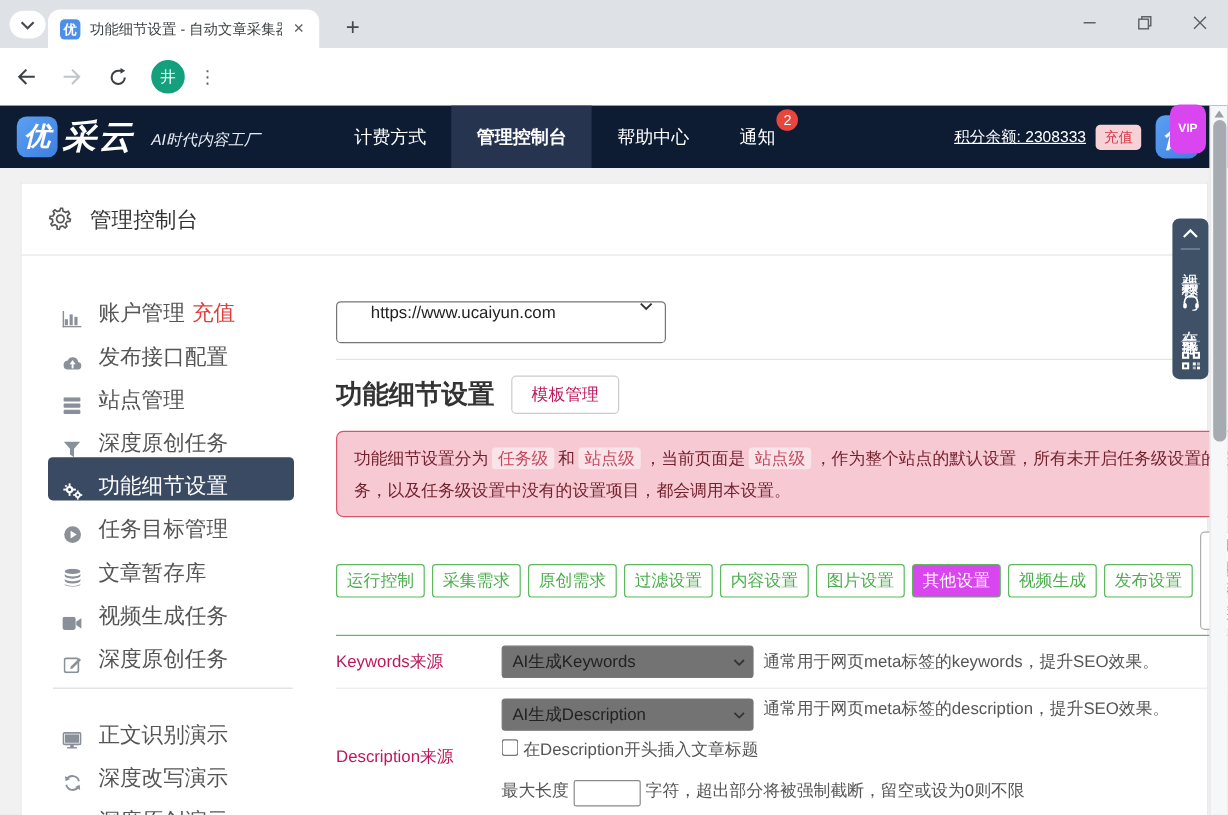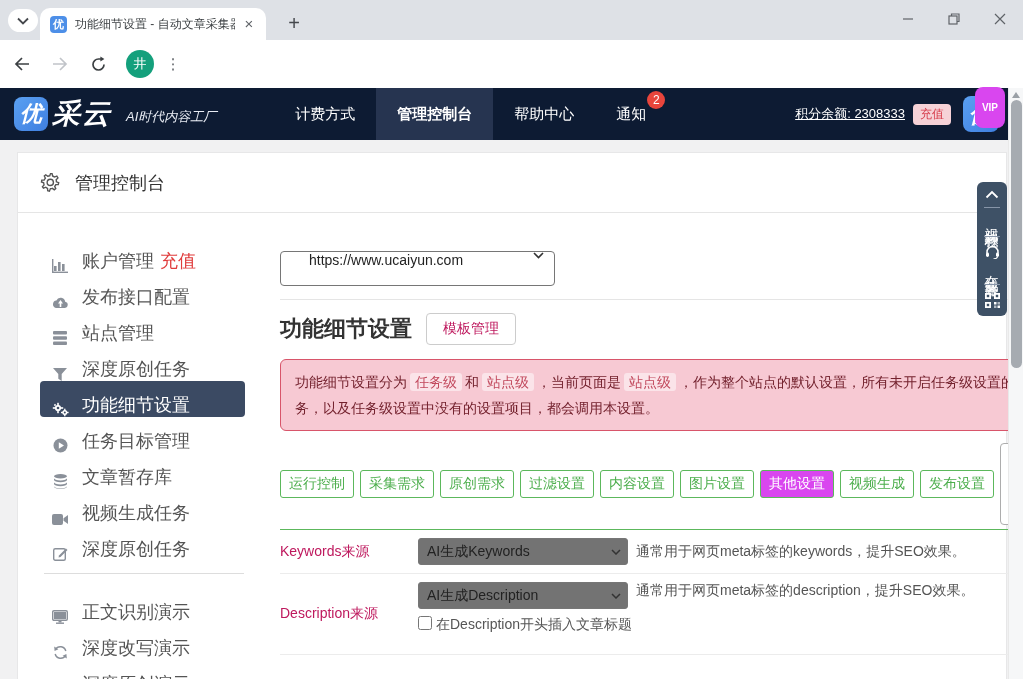--- a/index.html
+++ b/index.html
@@ -386,20 +386,25 @@
                       <polyline points="1,1 5,5 9,1" fill="none" stroke="#333" stroke-width="1.5"></polyline>
                     </svg>
                   </span>
               </div>
               <span class="fdesc">通常用于网页meta标签的description，提升SEO效果。</span>
             </div>
             <div class="sub">
               <input type="checkbox" class="cb" style="">
               <span>在Description开头插入文章标题</span>
             </div>
+            <div class="sub">
+              <span>最大长度</span>
+              <input class="tinput w56" value="" style="">
+              <span>字符，超出部分将被强制截断，留空或设为0则不限</span>
+            </div>
           </div>
         </div>
 
       </div>
     </div>
   </div>
 </div>
 
 <div class="floatpanel">
   <div class="fp-item">

